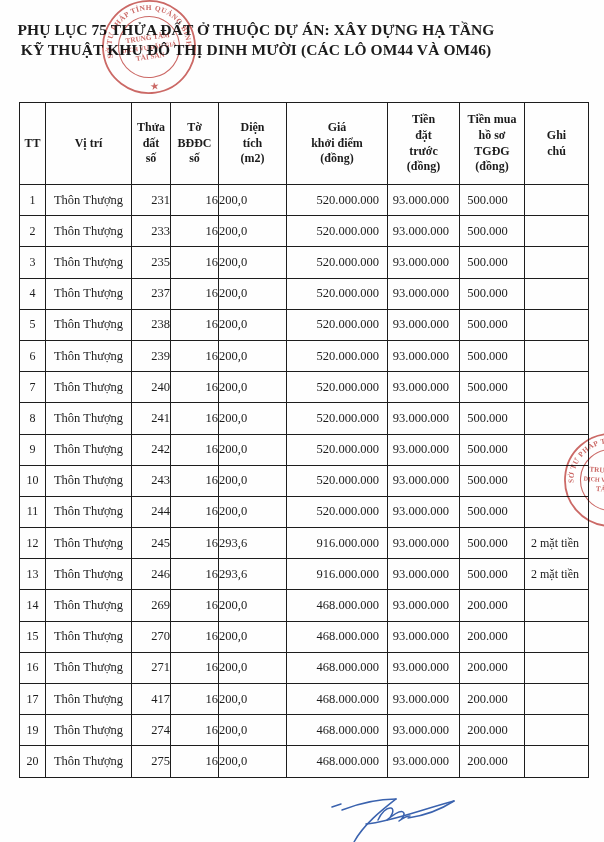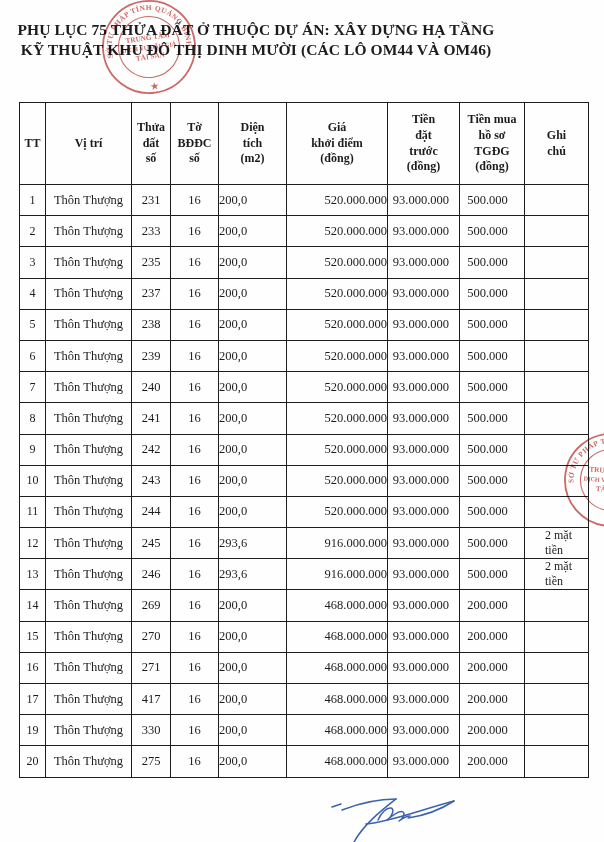--- a/index.html
+++ b/index.html
@@ -26,26 +26,26 @@
   .plots th, .plots td { border:1px solid #1d1d1d; overflow:hidden; }
   .plots thead tr { height:82px; }
   .plots tbody tr { height:31.2px; }
   .plots th {
     font-size:12px; font-weight:bold; text-align:center;
     vertical-align:middle; white-space:pre-line; line-height:1.3; padding:0 1px;
   }
   .plots td { font-size:12.5px; vertical-align:middle; padding:0; }
   td.c0 { text-align:center; font-size:12px; }
   td.c1 { text-align:center; }
-  td.c2, td.c3 { text-align:center; }
+  td.c2, td.c3 { text-align:right; }
   td.c4 { padding-right:16px; }
-  td.c5 { text-align:right; padding-right:0; }
+  td.c5 { text-align:right; padding-right:8px; }
   td.c6 { text-align:right; padding-right:10px; }
   td.c7 { text-align:center; padding-right:9px; }
-  td.c8 { text-align:left; padding-left:20px; font-size:12px; }
+  td.c8 { text-align:left; padding-left:6px; font-size:12px; }
   .seal {
     position:absolute; width:100px; height:100px;
     color:var(--stamp-color,#c14844);
     opacity:0.82; mix-blend-mode:multiply;
     z-index:3; pointer-events:none;
   }
   .seal-top-left { left:99px; top:-3px; transform:rotate(-8deg); }
   .seal-right-edge { left:561px; top:430px; transform:rotate(4deg); }
   .seal text { font-family:"Liberation Serif","DejaVu Serif",serif; font-weight:bold; fill:currentColor; }
   .signature {
@@ -285,21 +285,21 @@
         <td class="c3">16</td>
         <td class="c4">200,0</td>
         <td class="c5">468.000.000</td>
         <td class="c6">93.000.000</td>
         <td class="c7">200.000</td>
         <td class="c8"></td>
       </tr>
       <tr>
         <td class="c0">19</td>
         <td class="c1">Thôn Thượng</td>
-        <td class="c2">330</td>
+        <td class="c2">274</td>
         <td class="c3">16</td>
         <td class="c4">200,0</td>
         <td class="c5">468.000.000</td>
         <td class="c6">93.000.000</td>
         <td class="c7">200.000</td>
         <td class="c8"></td>
       </tr>
       <tr>
         <td class="c0">20</td>
         <td class="c1">Thôn Thượng</td>

